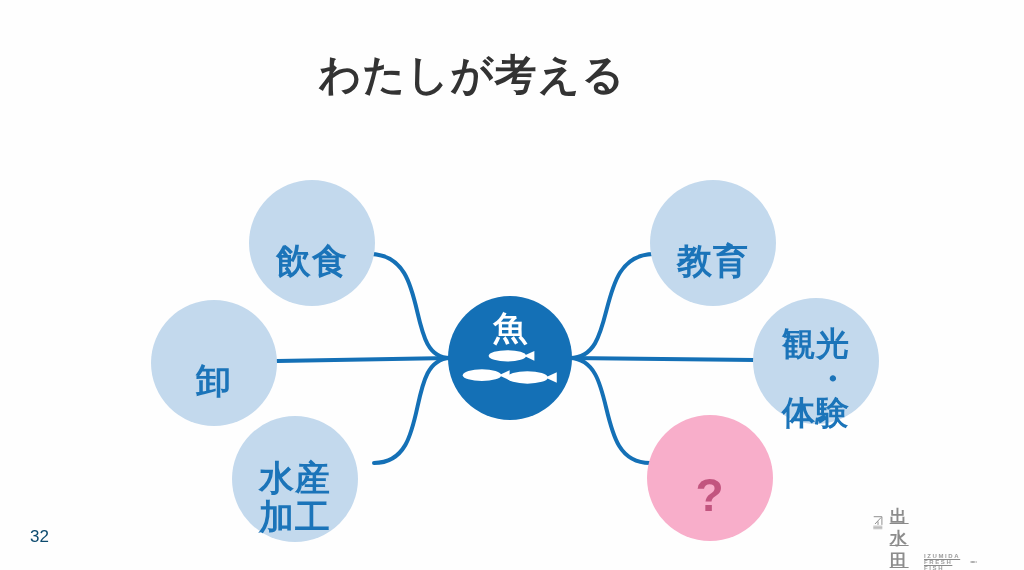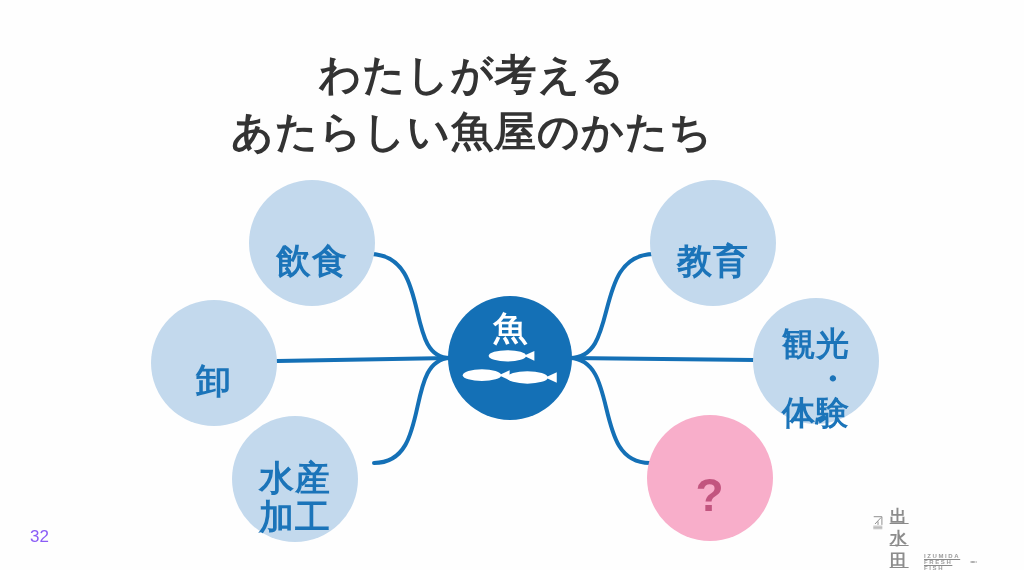--- a/index.html
+++ b/index.html
@@ -42,41 +42,40 @@
   #node-kanko .node-label{font-size:33px;line-height:1.05;text-align:right;}
   #node-unknown{left:647px;top:415px;}
 
   .node.center{left:448px;top:296px;width:124px;height:124px;background:var(--accent-blue);
                flex-direction:column;justify-content:flex-start;padding-top:14px;}
   .center-label{color:var(--white);font-weight:800;font-size:34px;line-height:1.1;}
   .fish-group{width:96px;height:42px;margin-top:2px;}
   .fish-group .fish{fill:var(--white);}
 
   
-  .page-number{position:absolute;left:30px;top:527px;font-size:17px;color:#8b5cf6;}
+  .page-number{position:absolute;left:30px;top:527px;font-size:17px;color:#0c4a6e;}
 
   .logo{position:absolute;left:872px;top:506px;display:flex;align-items:flex-start;gap:6px;color:var(--muted-gray);}
   .logo-mark{width:27px;height:33px;}
   .logo-mark path,.logo-mark line{stroke:var(--muted-gray);stroke-width:2.2;fill:none;}
   .logo-mark .wave{stroke-width:1.4;}
   .logo-text{display:flex;flex-direction:row;text-decoration:underline;}
   .logo-jp{font-size:17px;font-weight:700;letter-spacing:2px;color:#8c8c8c;line-height:22px;}
   .logo-en-row{display:flex;align-items:center;gap:3px;margin-top:1px;}
   .logo-en{font-size:6px;letter-spacing:1.6px;color:#9a9a9a;font-weight:600;}
   .logo-fish{width:14px;height:6px;}
   .logo-fish .fish{fill:#8c8c8c;}
 </style>
 </head>
 <body>
 
 <div class="slide">
 
   <div class="title">
     <div>わたしが考える</div>
-    <div>あたらしい魚屋のかたち</div>
   </div>
 
   <svg class="connectors" viewBox="0 0 1024 570" aria-hidden="true">
     <path d="M371,254 C433,256 403,358 450,358"></path>
     <path d="M277,361 L450,358"></path>
     <path d="M374,463 C433,463 403,360 450,358"></path>
     <path d="M653,254 C591,256 621,358 570,358"></path>
     <path d="M755,360 L570,358"></path>
     <path d="M650,463 C591,463 621,360 570,358"></path>
   </svg>

